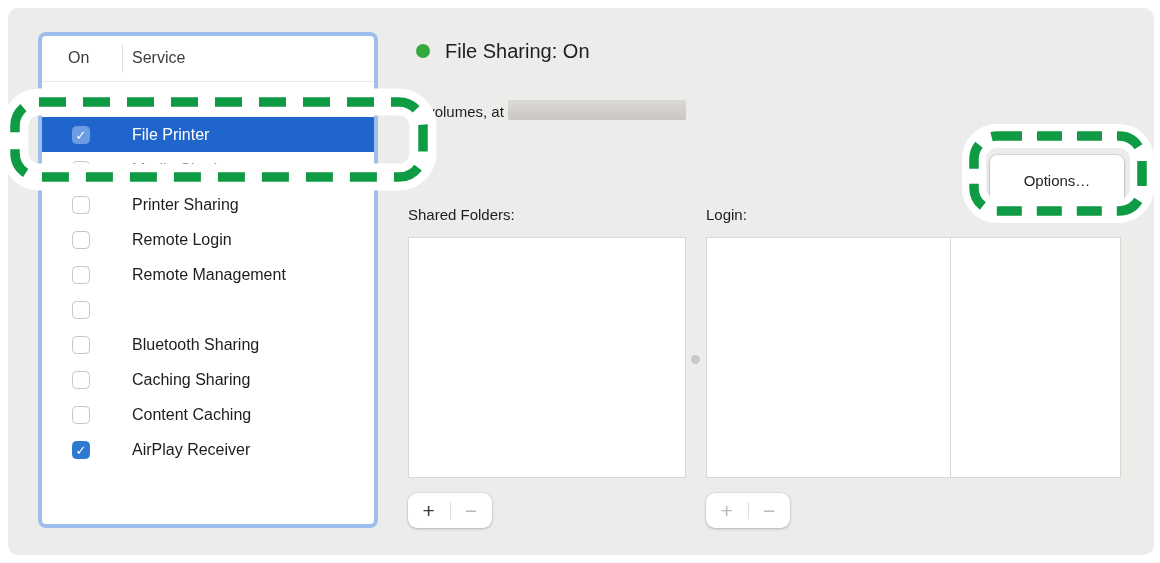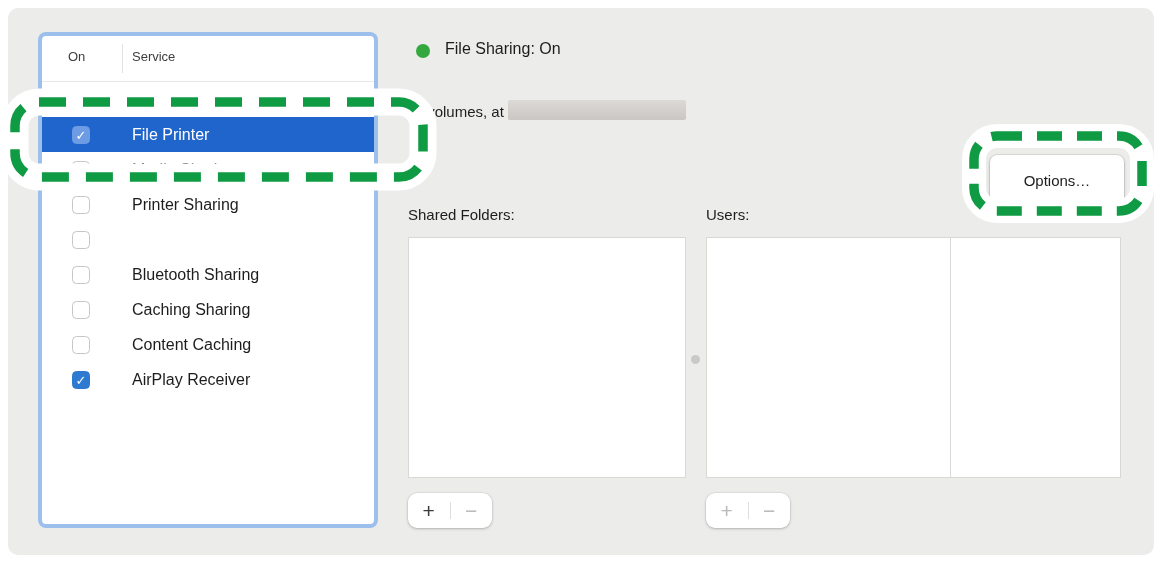--- a/index.html
+++ b/index.html
@@ -3,36 +3,36 @@
 <meta charset="utf-8">
 <style>
   html,body{margin:0;padding:0;background:#fff;width:1160px;height:563px;
     font-family:"Liberation Sans","DejaVu Sans",sans-serif;overflow:hidden;position:relative;}
   .abs{position:absolute;}
   #panel{left:8px;top:8px;width:1146px;height:547px;background:#ececeb;border-radius:10px;}
 
   
   #svc-ring{left:38px;top:32px;width:340px;height:496px;background:#9cbfec;border-radius:8px;padding:0;}
   #svc-list{position:absolute;left:4px;top:4px;right:4px;bottom:4px;background:#fff;border-radius:4px;overflow:hidden;}
-  #svc-header{position:relative;height:45px;border-bottom:1px solid #e7e7e5;color:#3d3d3f;font-size:13px;}
+  #svc-header{position:relative;height:45px;border-bottom:1px solid #e7e7e5;color:#3d3d3f;font-size:16px;}
   #col-on{position:absolute;left:26px;top:13px;}
   #col-service{position:absolute;left:90px;top:13px;}
   #col-divider{position:absolute;left:80px;top:8px;width:1px;height:29px;background:#e2e2e0;}
   .row{position:relative;height:35px;font-size:16px;color:#1d1d1f;display:flex;align-items:center;}
   .row.selected{background:#2065cb;color:#fff;}
   .cb{position:absolute;left:30px;width:18px;height:18px;border-radius:4.5px;background:#fff;
       border:1px solid #c6c6c6;box-sizing:border-box;text-align:center;line-height:17px;
       font-size:13px;color:#fff;font-weight:bold;}
   .cb.checked{background:#2e7ad1;border-color:#2e7ad1;}
   .row.selected .cb.checked{background:#6d9ce4;border-color:#6d9ce4;}
   .lab{position:absolute;left:90px;white-space:nowrap;}
 
   
   #status-dot{left:416px;top:44px;width:14px;height:14px;border-radius:50%;}
-  #status-title{left:445px;top:40px;font-size:16px;color:#1d1d1f;}
+  #status-title{left:445px;top:40px;font-size:20px;color:#1d1d1f;}
   #desc{left:408px;top:78px;width:762px;font-size:15px;line-height:22px;color:#1e1e1e;}
   #redacted{display:inline-block;width:178px;height:20px;vertical-align:text-bottom;
      background:linear-gradient(180deg,#dcd9d6,#c9c6c3);border-radius:2px;margin-left:4px;}
   #options-btn{left:990px;top:155px;width:134px;height:52px;background:#fff;border:none;border-radius:7px;
      box-shadow:0 0 0 0.5px rgba(0,0,0,0.12),0 1px 3px rgba(0,0,0,0.28);
      font-size:15px;color:#1d1d1f;font-family:inherit;text-align:center;line-height:36px;}
   .sec-label{font-size:15px;color:#1d1d1f;text-align:center;}
   #sf-label{left:408px;top:206px;}
   #users-label{left:706px;top:206px;}
   .listbox{background:#fff;border:1px solid #d8d8d5;box-sizing:border-box;}
@@ -75,20 +75,28 @@
         <div class="row">
           <span class="cb"></span>
           <span class="lab">Media Sharing</span>
         </div>
         <div class="row">
           <span class="cb"></span>
           <span class="lab">Printer Sharing</span>
         </div>
         <div class="row">
           <span class="cb"></span>
+          <span class="lab">Remote Login</span>
+        </div>
+        <div class="row">
+          <span class="cb"></span>
+          <span class="lab">Remote Management</span>
+        </div>
+        <div class="row">
+          <span class="cb"></span>
         </div>
         <div class="row">
           <span class="cb"></span>
           <span class="lab">Bluetooth Sharing</span>
         </div>
         <div class="row">
           <span class="cb"></span>
           <span class="lab">Caching Sharing</span>
         </div>
         <div class="row">
@@ -107,21 +115,21 @@
 <div id="status-title" class="abs">File Sharing: On</div>
 
 <div id="desc" class="abs">
   <br>
   <span>all volumes, at</span><span id="redacted"></span>
 </div>
 
 <button id="options-btn" class="abs">Options…</button>
 
 <div id="sf-label" class="abs sec-label">Shared Folders:</div>
-<div id="users-label" class="abs sec-label">Users:</div>
+<div id="users-label" class="abs sec-label">Login:</div>
 
 <div id="sf-box" class="abs listbox"></div>
 <div id="users-box" class="abs listbox">
   <div id="users-divider"></div>
 </div>
 <div id="splitter-dot" class="abs"></div>
 
 <div id="sf-pm" class="abs pm-group">
   <button class="pm-btn pm-dark">+</button>
   <span class="pm-sep"></span>

